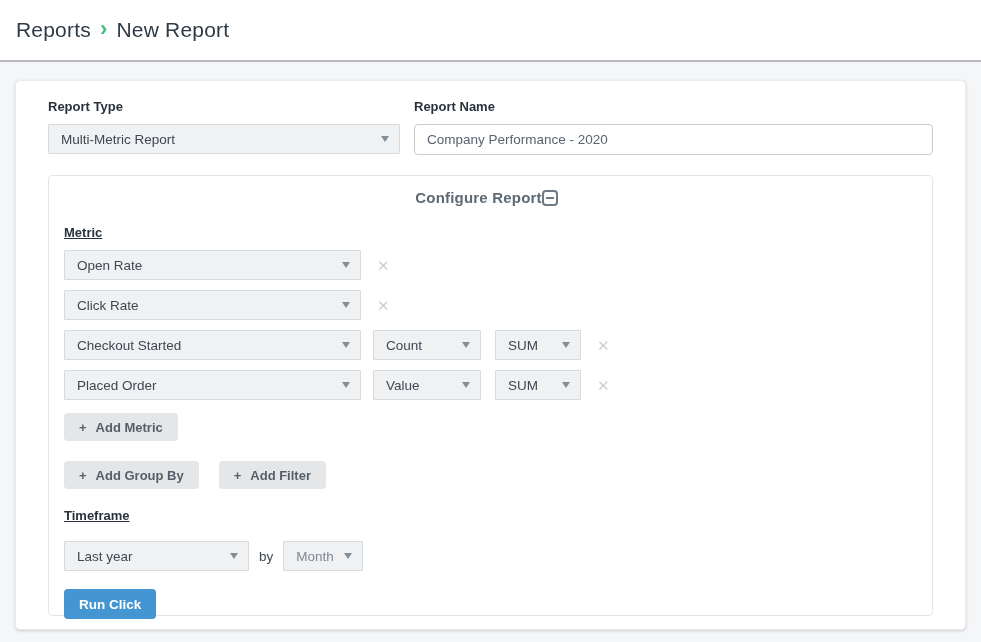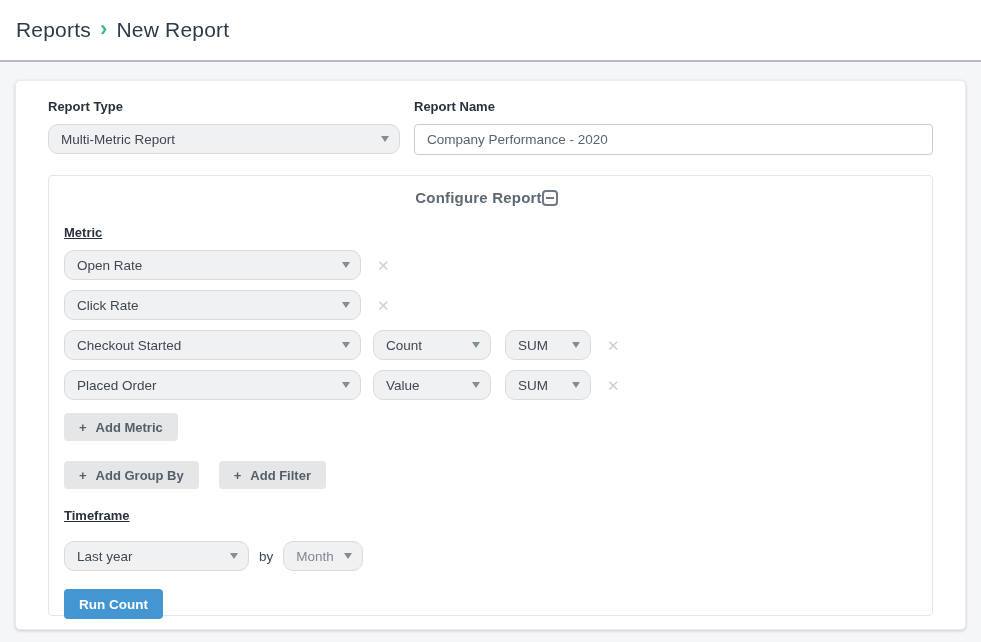--- a/index.html
+++ b/index.html
@@ -44,21 +44,21 @@
     font-size: 13px;
     font-weight: bold;
     color: #28323c;
     margin-bottom: 10px;
   }
   
   .select {
     height: 30px;
     background: #f0f1f2;
     border: 1px solid #d8dbdd;
-    border-radius: 10px;
+    border-radius: 1px;
     display: flex;
     align-items: center;
     justify-content: space-between;
     padding: 0 10px 0 12px;
     font-size: 13.5px;
     color: #3d4852;
     cursor: pointer;
     white-space: nowrap;
   }
   .select .muted { color: #7e8993; }
@@ -115,21 +115,21 @@
   .section-label {
     font-size: 13px;
     font-weight: bold;
     color: #28323c;
     margin-top: 19px;
     text-decoration: underline;
   }
   
   .metric-row { display: flex; align-items: center; margin-top: 10px; }
   .sel-metric  { width: 297px; }
-  .sel-measure { width: 118px; margin-left: 12px; }
+  .sel-measure { width: 108px; margin-left: 12px; }
   .sel-agg     { width: 86px;  margin-left: 14px; }
   .remove-x {
     margin-left: 16px;
     color: #c9d0d6;
     font-size: 15px;
     font-weight: bold;
     cursor: pointer;
     line-height: 1;
   }
   
@@ -282,16 +282,16 @@
         <span>Last year</span>
         <span class="caret"></span>
       </div>
       <span class="by-label">by</span>
       <div class="select sel-interval">
         <span class="muted">Month</span>
         <span class="caret"></span>
       </div>
     </div>
 
-    <button class="btn-blue">Run Count</button>
+    <button class="btn-blue">Run Click</button>
 
   </div>
 </div>
 
 </body></html>

